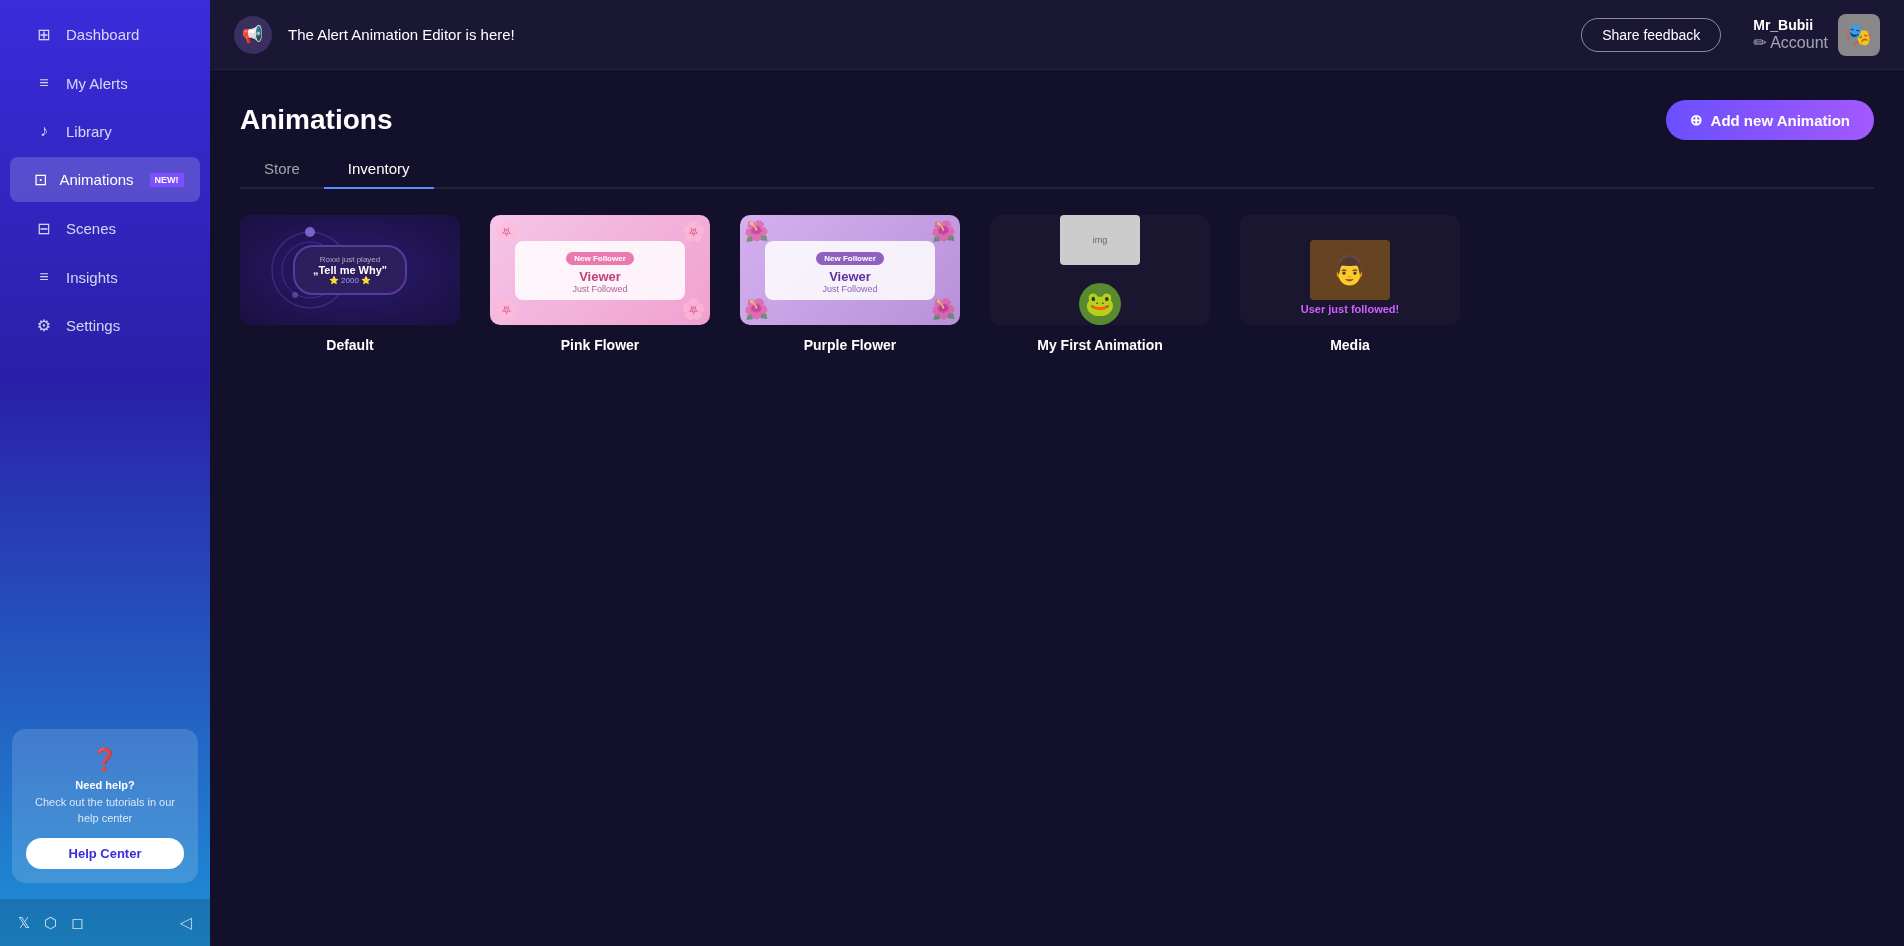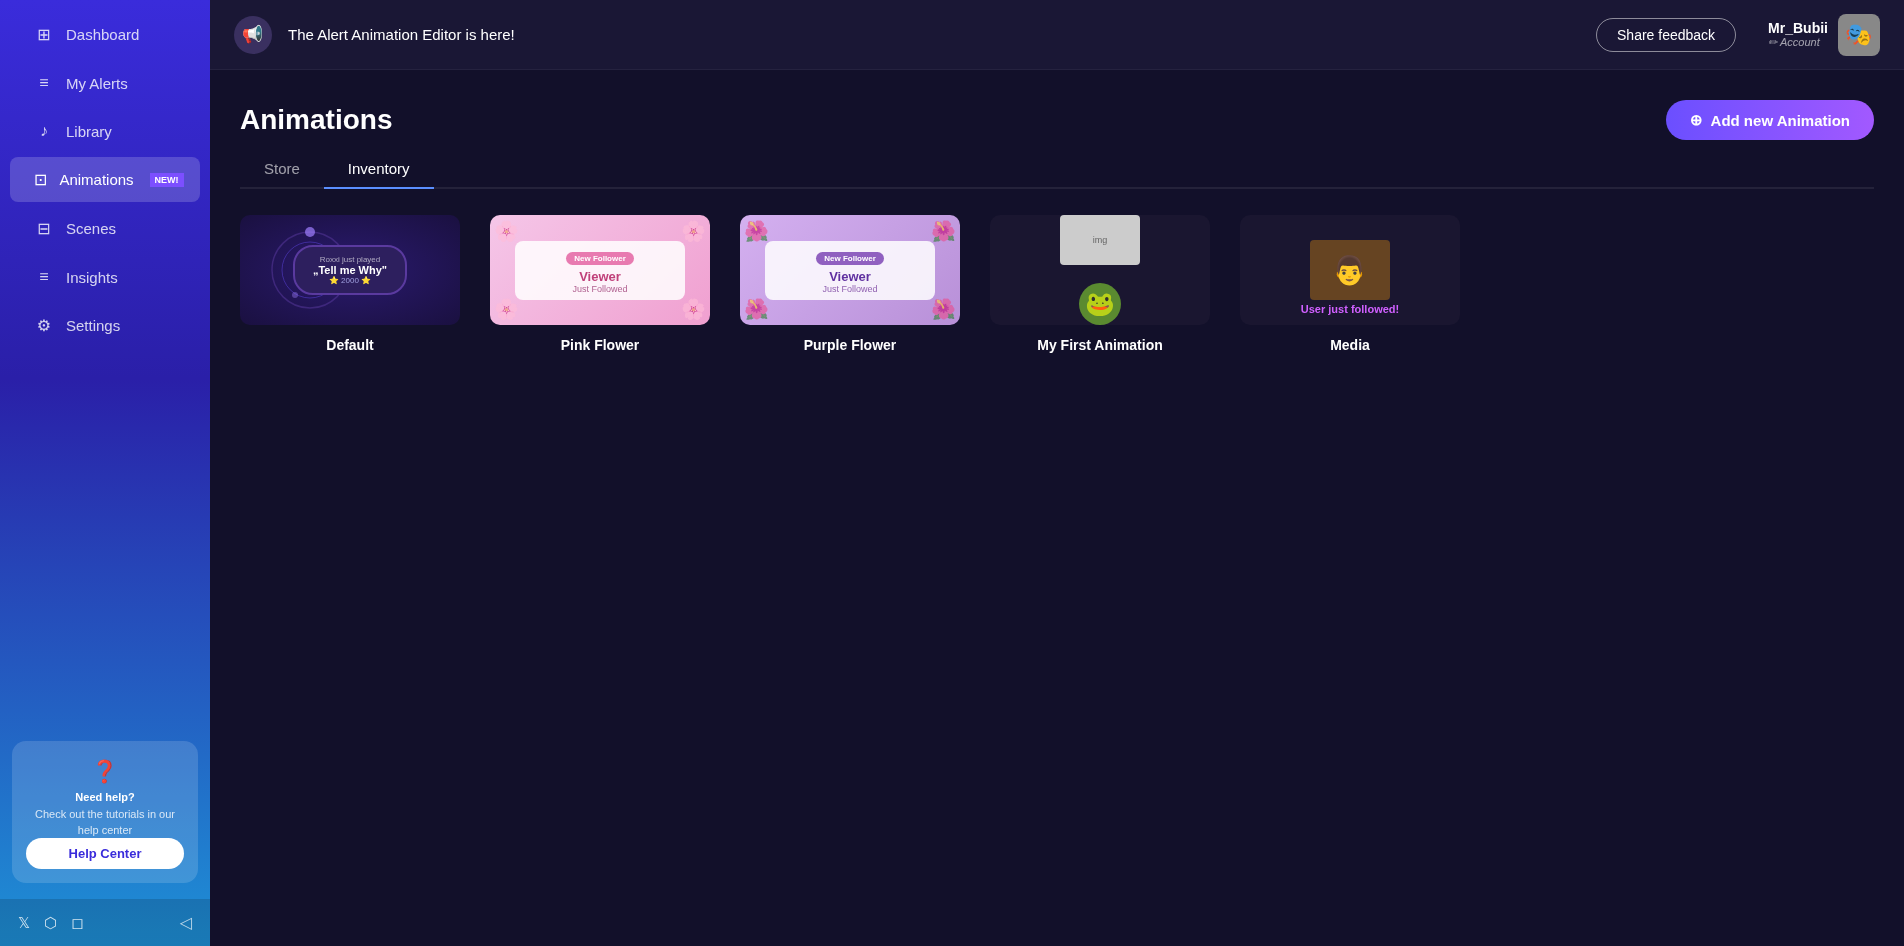--- a/index.html
+++ b/index.html
@@ -73,21 +73,21 @@
     .help-box {
       background: rgba(255,255,255,0.15);
       border-radius: 14px;
       margin: 16px 12px;
       padding: 18px 14px 14px;
       text-align: center;
       color: #fff;
     }
     .help-box .help-icon { font-size: 22px; margin-bottom: 6px; }
     .help-box .help-title { font-size: 11px; font-weight: 700; margin-bottom: 4px; }
-    .help-box .help-desc { font-size: 11px; color: rgba(255,255,255,0.8); line-height: 1.4; }
+    .help-box .help-desc { font-size: 11px; color: rgba(255,255,255,0.8); margin-bottom: 12px; line-height: 1.4; }
     .help-btn {
       background: #fff;
       color: #3a2cdb;
       border: none;
       border-radius: 20px;
       padding: 8px 22px;
       font-size: 13px;
       font-weight: 700;
       cursor: pointer;
       width: 100%;
@@ -160,21 +160,21 @@
       cursor: pointer;
       margin-right: 16px;
     }
     .user-info {
       display: flex;
       align-items: center;
       gap: 10px;
       color: #fff;
     }
     .user-name { font-size: 14px; font-weight: 600; }
-    .user-account { font-size: 11px; color: rgba(255,255,255,0.6); font-style: italic; }
+    .user-account { font-size: 16px; color: rgba(255,255,255,0.6); }
     .user-avatar {
       width: 42px;
       height: 42px;
       border-radius: 8px;
       background: #888;
       overflow: hidden;
       display: flex;
       align-items: center;
       justify-content: center;
       font-size: 22px;

